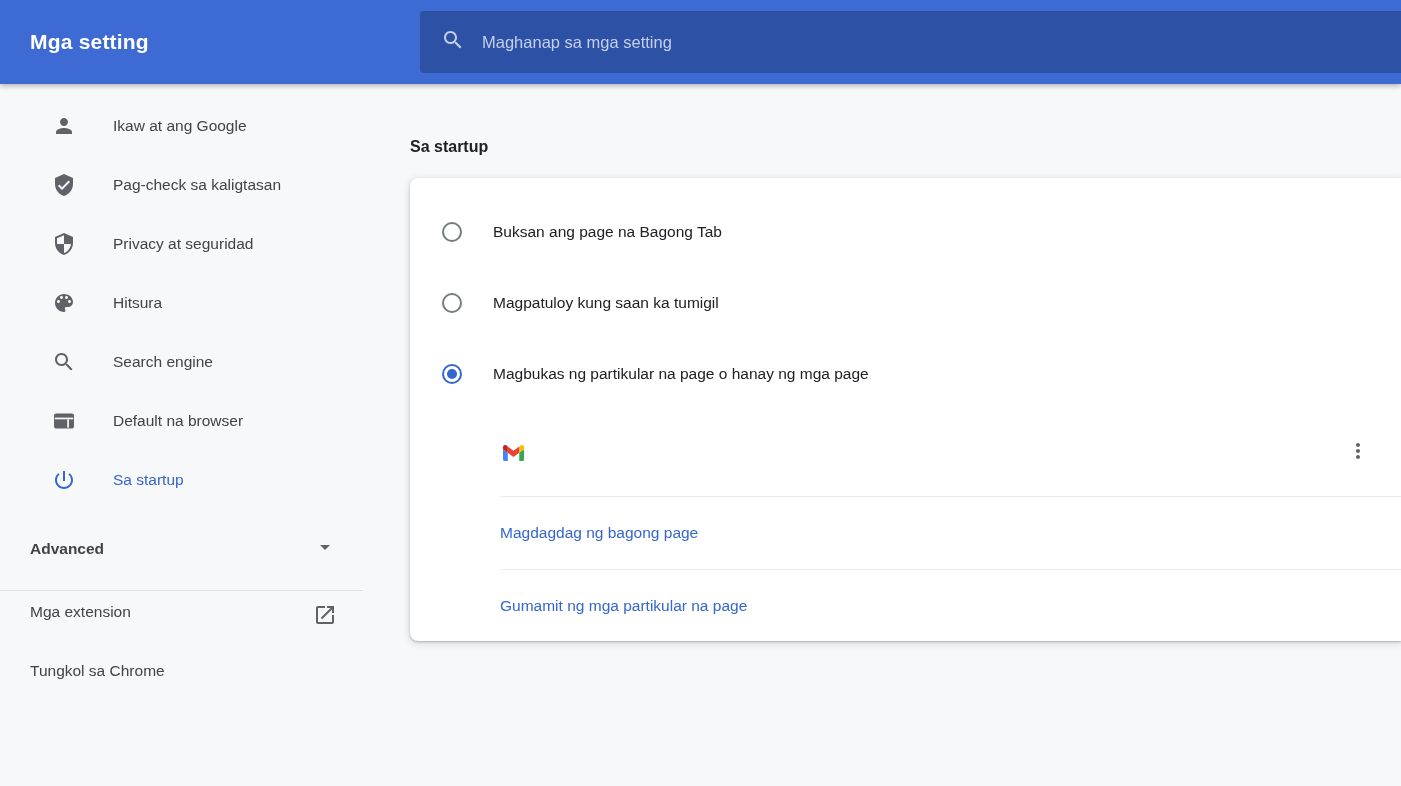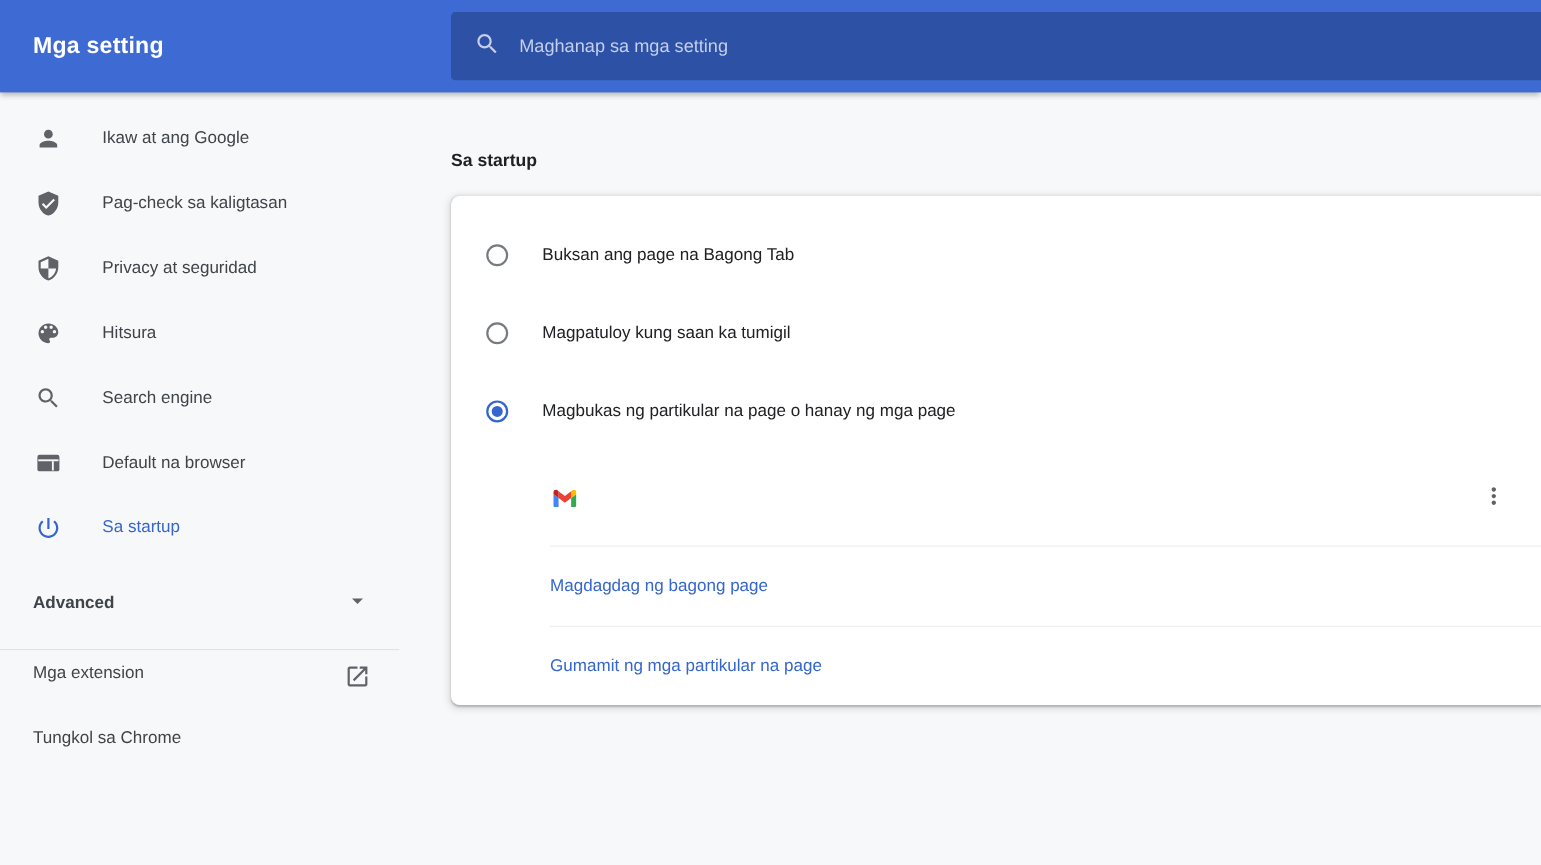--- a/index.html
+++ b/index.html
@@ -5,35 +5,35 @@
   * { margin:0; padding:0; box-sizing:border-box; }
   html,body { width:1401px; height:786px; overflow:hidden;
     font-family:"Liberation Sans", sans-serif; background:#f7f8f9; }
 
   
   .header { position:relative; height:84px; background:#3e6bd3;
     box-shadow:0 2px 5px rgba(0,0,0,.28); z-index:10;
     display:flex; align-items:center; }
   .header-title { color:#ffffff; font-size:21px; font-weight:700;
     letter-spacing:.2px; margin-left:30px; }
-  .search-box { position:absolute; left:410px; right:0; top:11px; height:62px;
+  .search-box { position:absolute; left:420px; right:0; top:11px; height:62px;
     background:#2d51a5; border-radius:4px 0 0 4px;
     display:flex; align-items:center; }
   .search-box .icon { margin-left:21px; color:#c3cfec; }
   .search-input { flex:1; margin-left:17px; background:transparent; border:none;
     outline:none; color:#ffffff; font-size:16.5px;
     font-family:"Liberation Sans", sans-serif; }
   .search-input::placeholder { color:#c3cfec; opacity:1; }
 
   
   .page-body { display:flex; height:702px; }
 
   
   .sidebar { width:363px; flex:0 0 363px; padding-top:12px; }
-  .nav-item { height:59px; display:flex; align-items:center; padding-left:32px;
+  .nav-item { height:59px; display:flex; align-items:center; padding-left:52px;
     color:#3f4449; font-size:15.5px; cursor:pointer;
     border-radius:0 30px 30px 0; }
   .nav-item .icon { width:24px; height:24px; color:#5f6368; flex:0 0 24px; }
   .nav-item .nav-label { margin-left:37px; }
   .nav-item.active { color:#3566cd; }
   .nav-item.active .icon { color:#3566cd; }
   .adv-row { height:59px; margin-top:10px; display:flex; align-items:center;
     justify-content:space-between; padding:0 26px 0 30px; color:#3f4449;
     font-size:15.5px; cursor:pointer;font-weight:bold; }
   .adv-row .icon { color:#5f6368; }

